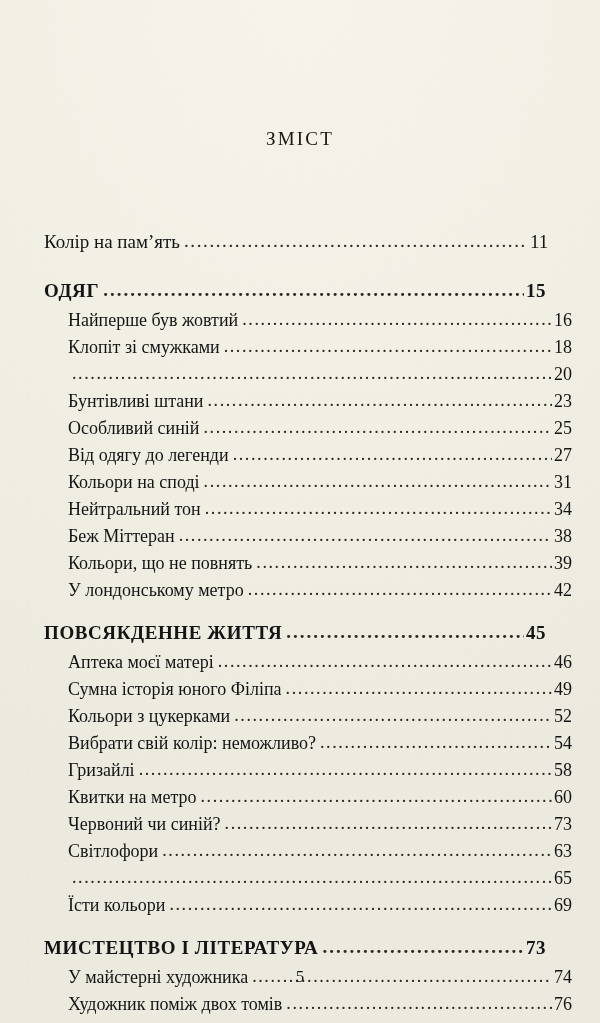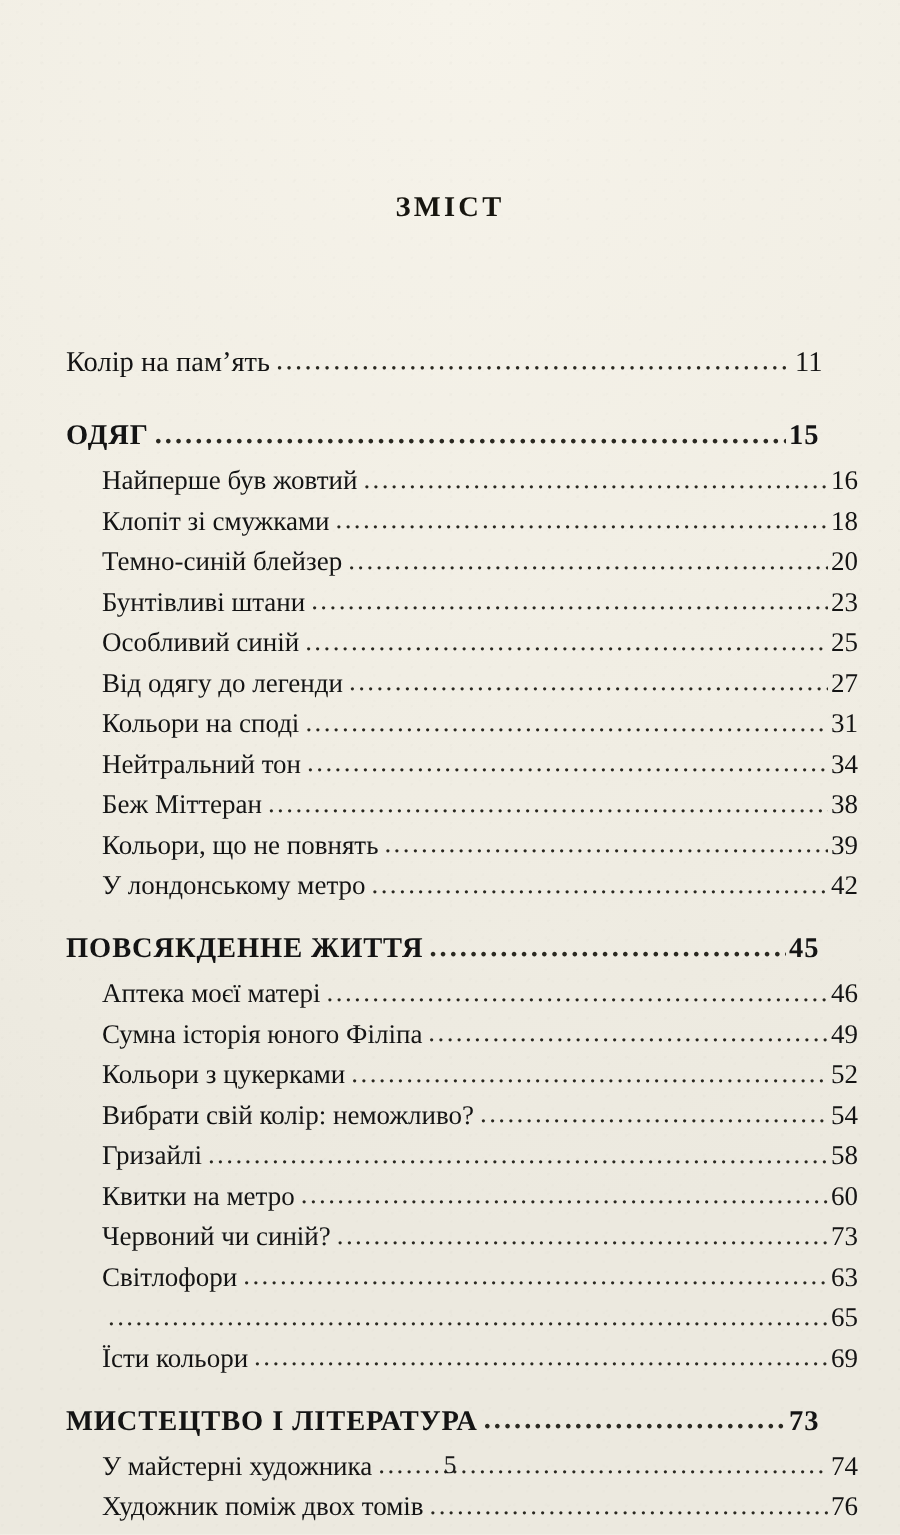--- a/index.html
+++ b/index.html
@@ -21,21 +21,21 @@
     height: 1023px;
     box-sizing: border-box;
     padding: 0 44px;
     background:
       radial-gradient(120% 80% at 50% 0%, #f6f3ea 0%, #f1eee4 55%, #ece9df 100%);
   }
   .page-heading {
     text-align: center;
     font-size: 19px;
     letter-spacing: 2.2px;
-    font-weight: 700;
+    font-weight: 400;
     padding-top: 128px;
     color: #17150f;
   }
   .toc {
     margin-top: 82px;
   }
   .entry {
     display: flex;
     align-items: baseline;
     width: 100%;
@@ -138,21 +138,20 @@
         <span class="label">Найперше був жовтий</span>
         <span class="dots">..................................................................................................................</span>
         <span class="page-num">16</span>
       </div>
       <div class="entry sub">
         <span class="label">Клопіт зі смужками</span>
         <span class="dots">..................................................................................................................</span>
         <span class="page-num">18</span>
       </div>
       <div class="entry sub">
-        <span class="label">Темно-синій блейзер</span>
         <span class="dots">..................................................................................................................</span>
         <span class="page-num">20</span>
       </div>
       <div class="entry sub">
         <span class="label">Бунтівливі штани</span>
         <span class="dots">..................................................................................................................</span>
         <span class="page-num">23</span>
       </div>
       <div class="entry sub">
         <span class="label">Особливий синій</span>

